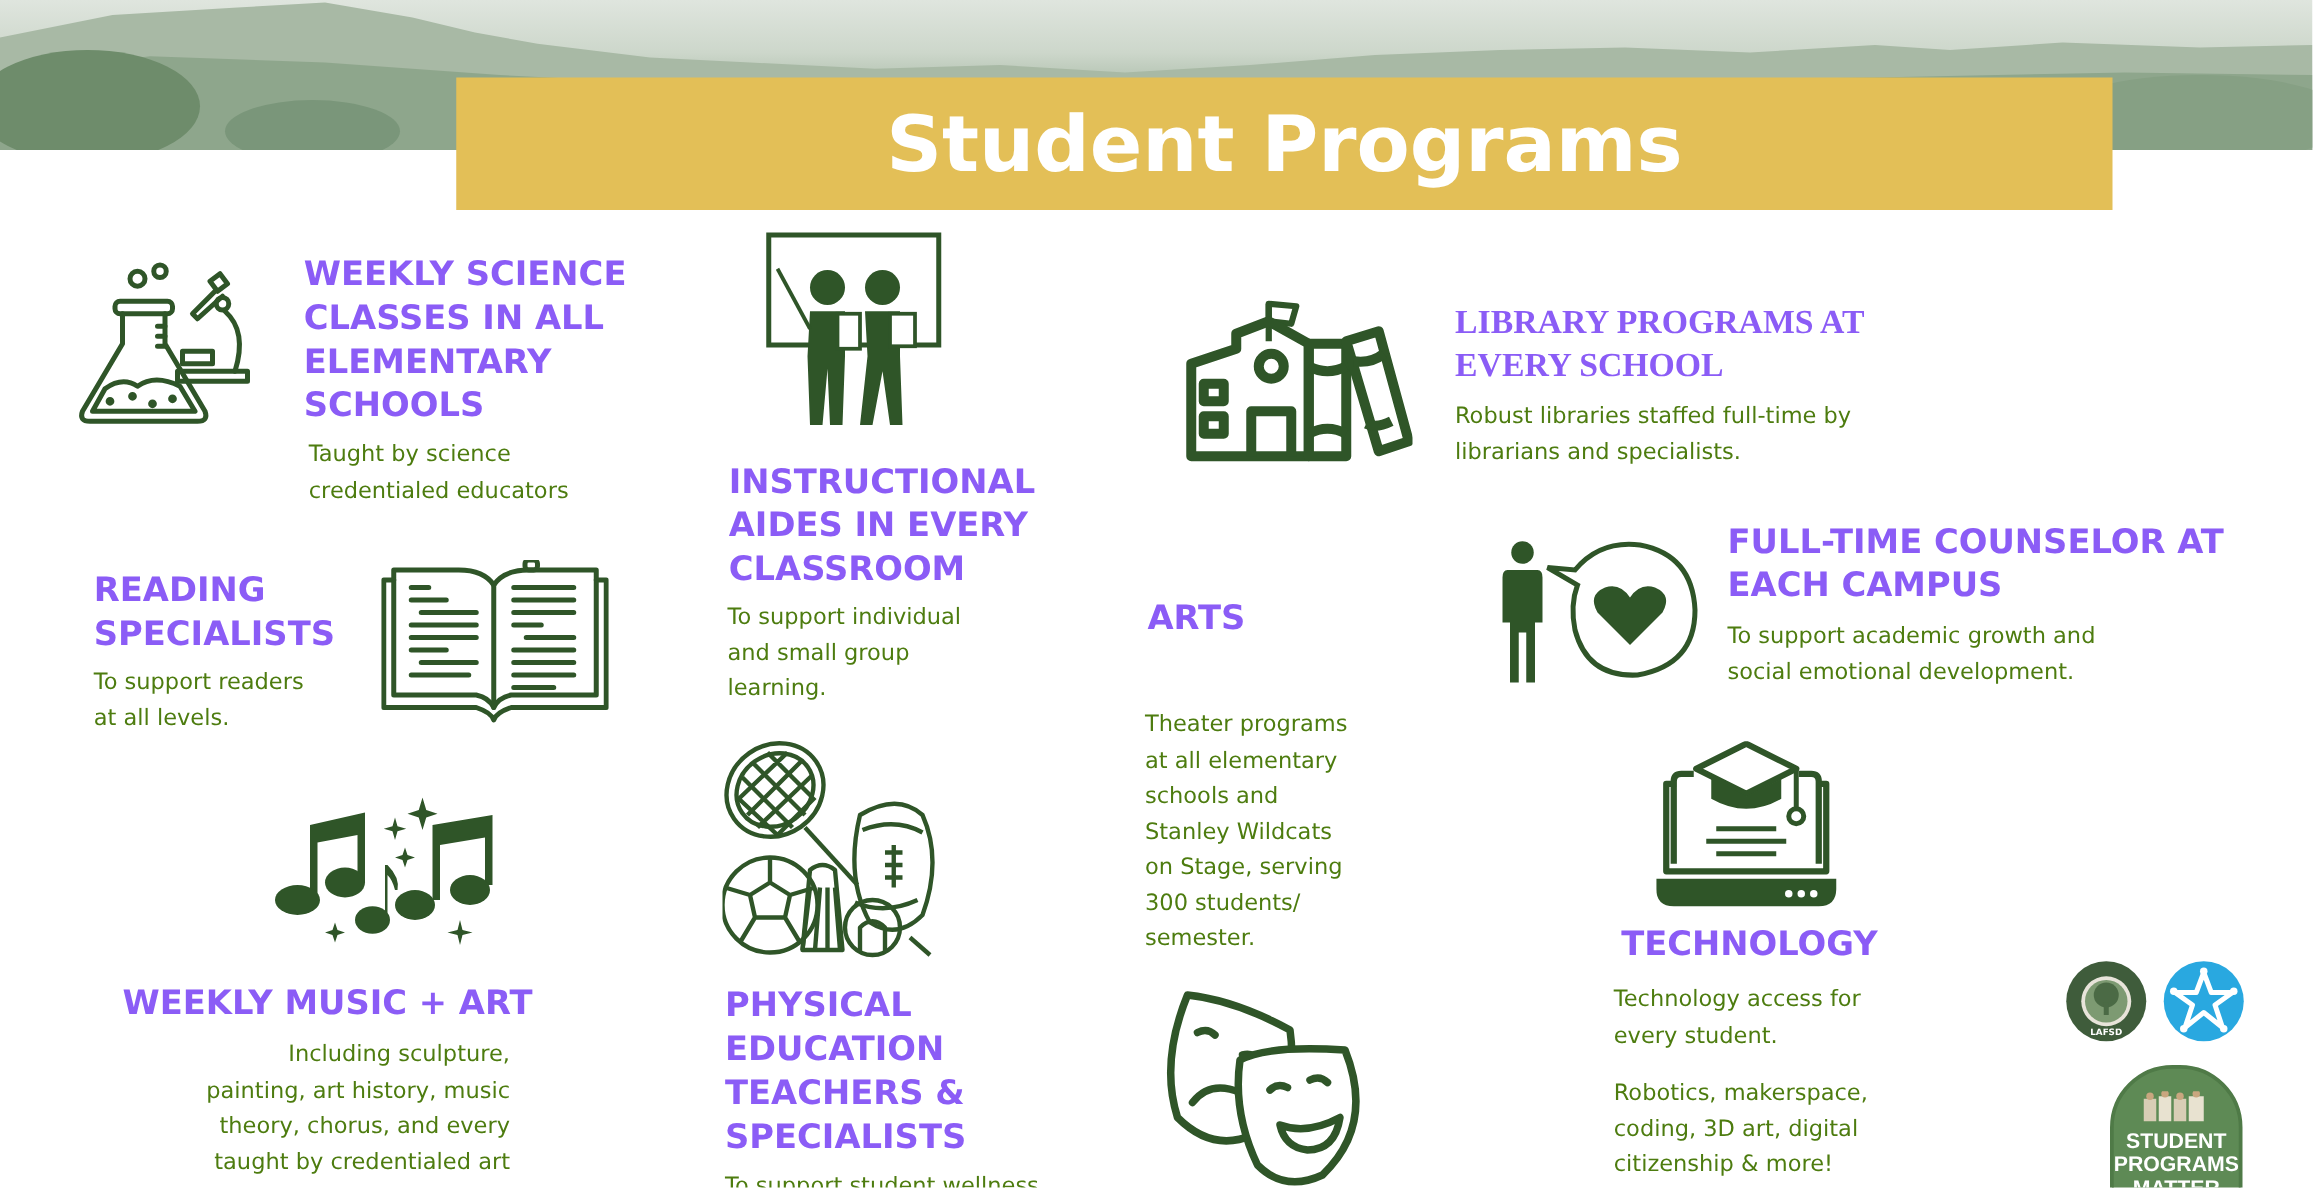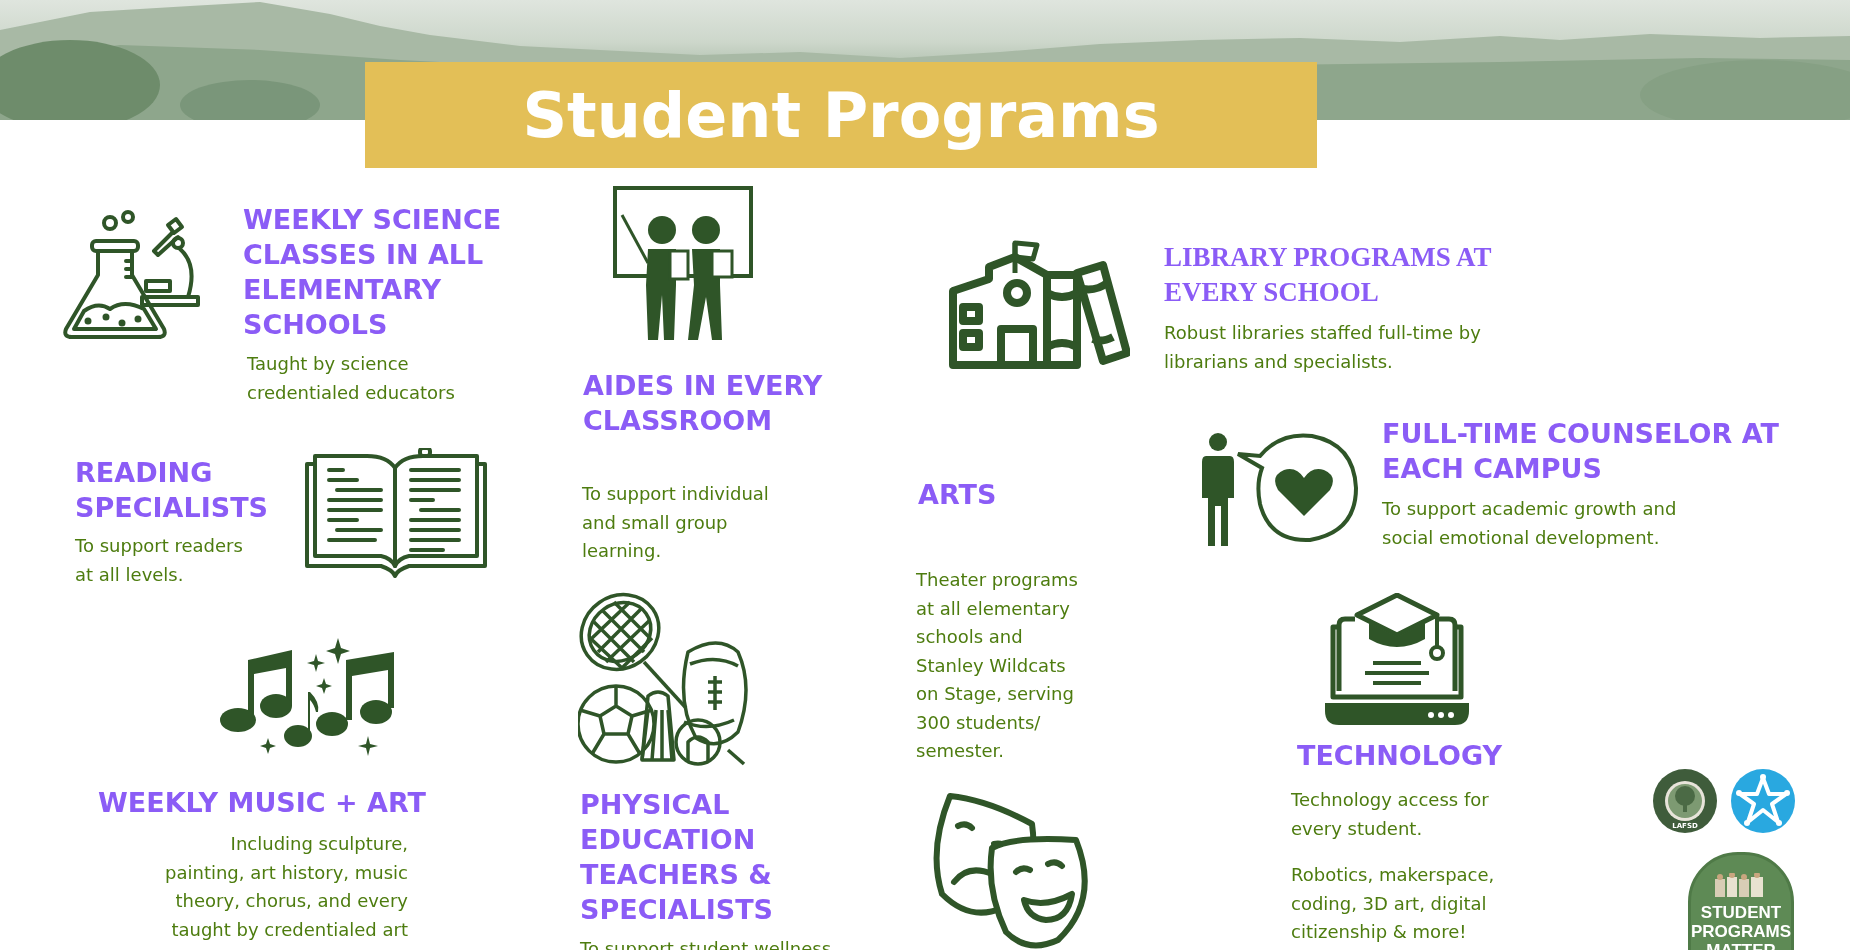--- a/index.html
+++ b/index.html
@@ -1,21 +1,21 @@
 <!DOCTYPE html>
 <html><head>
 <meta charset="utf-8">
 <style>
   * { margin:0; padding:0; box-sizing:border-box; }
   html, body { width:1850px; height:950px; overflow:hidden; background:#ffffff; }
   body { position:relative; font-family:"Liberation Sans", "DejaVu Sans", sans-serif; }
   .banner { position:absolute; left:0; top:0; width:1850px; height:120px; overflow:hidden;
     background:linear-gradient(180deg,#dfe5de 0%,#cdd7cb 35%,#9fb39d 70%,#7f9a7e 100%); }
   .banner svg { position:absolute; left:0; top:0; }
-  .title-box { position:absolute; left:365px; top:62px; width:952px; height:106px; background:#e3bf57;
+  .title-box { position:absolute; left:365px; top:62px; width:1325px; height:106px; background:#e3bf57;
     display:flex; align-items:center; justify-content:center; }
   .title-text { color:#ffffff; font-weight:bold; font-size:62px; font-family:"DejaVu Sans", sans-serif; letter-spacing:0px; }
   .heading { position:absolute; color:#8b5cf6; font-weight:bold; font-family:"DejaVu Sans", sans-serif; font-size:27px; line-height:35px; }
   .body { position:absolute; color:#4d7c0f; font-family:"DejaVu Sans", sans-serif; font-size:18px; line-height:28.5px; }
   .ic { position:absolute;text-decoration:underline; }
   .ic svg { display:block; }
   .right { text-align:right; }
   .badge { position:absolute; left:1688px; top:852px; width:106px; height:110px; background:#5e8a55;
     border-radius:50px 50px 6px 6px; border:3px solid #4f7a47; overflow:hidden; text-align:center; }
   .badge-text { display:block; color:#ffffff; font-family:"Liberation Sans", sans-serif; font-weight:bold; font-size:17px; line-height:19px; margin-top:48px; }
@@ -74,20 +74,21 @@
     <circle cx="52" cy="45" r="14" fill="#2f5528"></circle>
       <circle cx="96" cy="45" r="14" fill="#2f5528"></circle>
     <path d="M38 64 H66 V100 L64 155 H54 L52 110 L48 155 H38 L36 100 Z" fill="#2f5528"></path>
     <path d="M82 64 H110 V100 L112 155 H102 L96 112 L88 155 H78 L84 100 Z" fill="#2f5528"></path>
     <line x1="12" y1="30" x2="38" y2="78" stroke="#2f5528" stroke-width="3"></line>
     <rect x="60" y="66" width="18" height="28" fill="#fff" stroke="#2f5528" stroke-width="3"></rect>
     <rect x="102" y="66" width="20" height="26" fill="#fff" stroke="#2f5528" stroke-width="3"></rect>
   </svg>
 </div>
 <div class="heading" style="left:583px;top:368px;">
+  <div>INSTRUCTIONAL</div>
   <div>AIDES IN EVERY</div>
   <div>CLASSROOM</div>
 </div>
 <div class="body" style="left:582px;top:480px;">
   <div>To support individual</div>
   <div>and small group</div>
   <div>learning.</div>
 </div>
 
 <div class="ic" style="left:945px;top:235px;">

